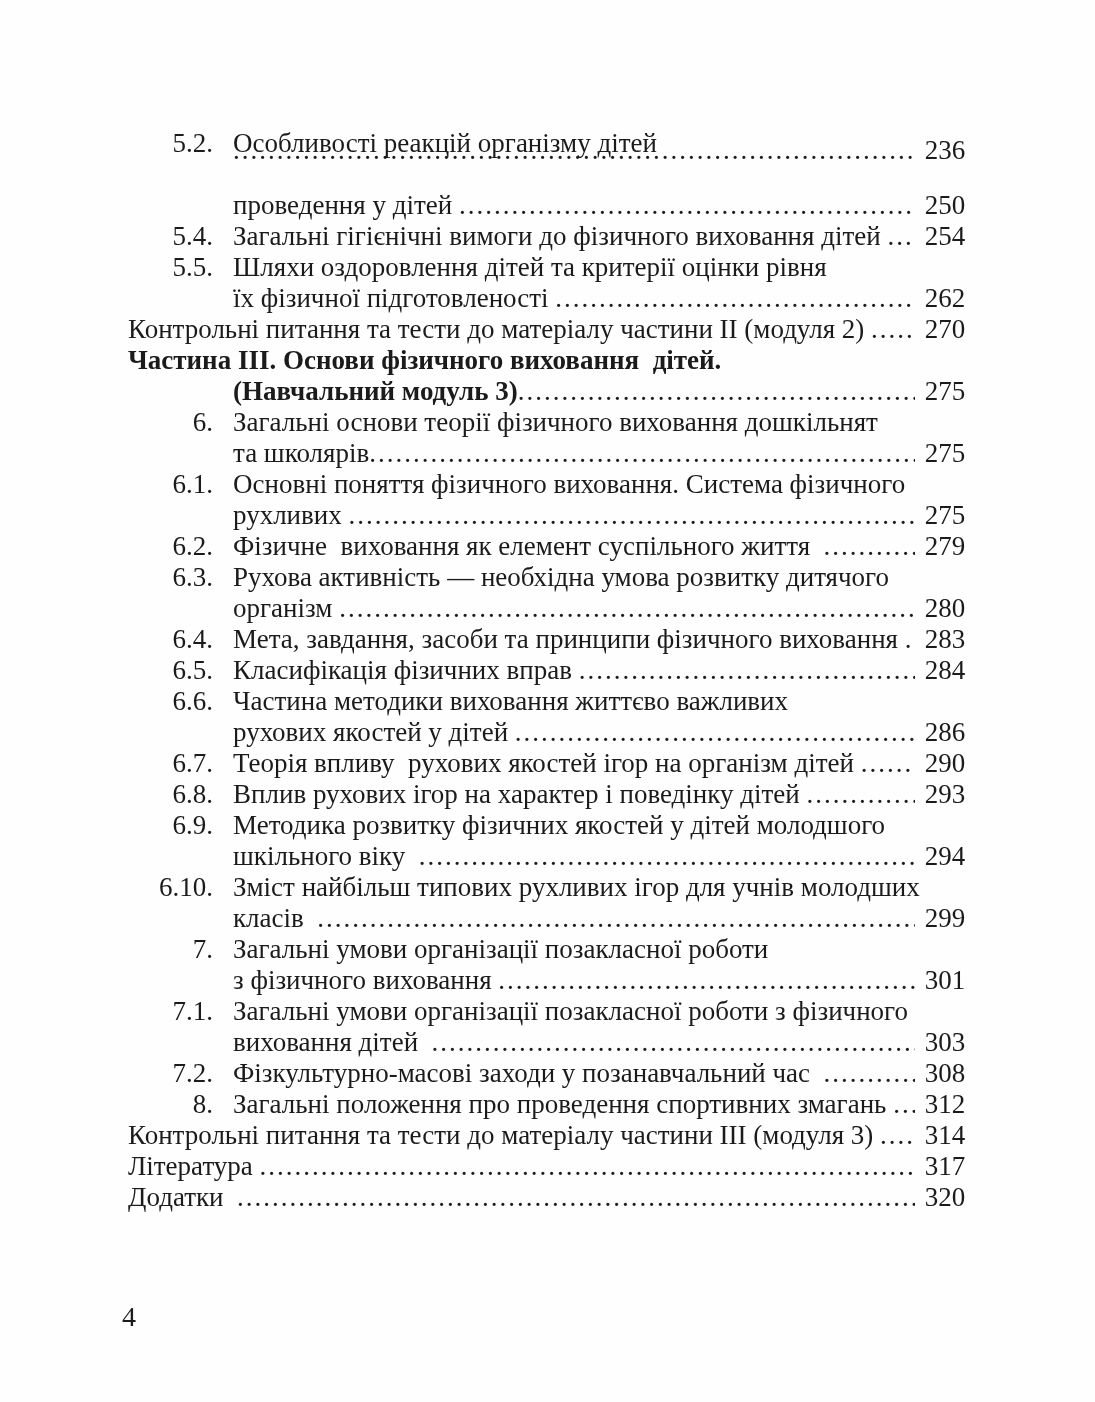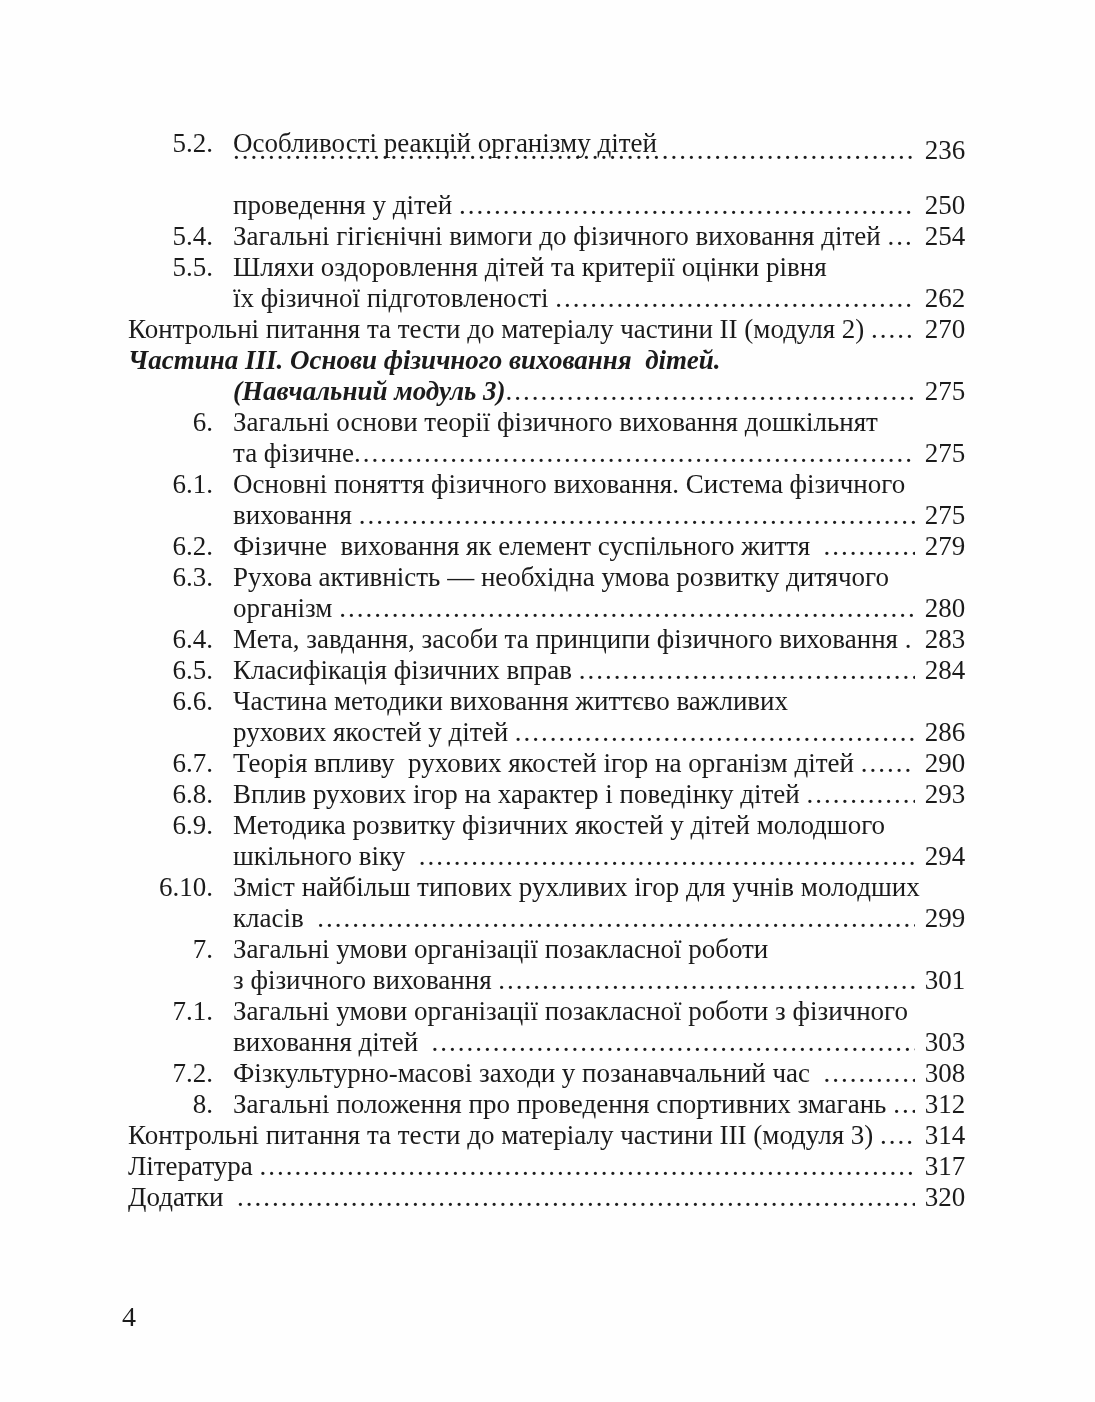--- a/index.html
+++ b/index.html
@@ -51,21 +51,20 @@
     margin-right: 8px;
   }
   .toc-line .pagenum {
     flex: none;
     min-width: 44px;
     text-align: center;
   }
   .toc-line.bold .num,
   .toc-line.bold .text {
     font-weight: bold;
-    font-style: italic;
   }
   .folio {
     position: absolute;
     left: 122px;
     top: 1300px;
     font-size: 28px;
     line-height: 34px;
   }
 </style>
 </head>
@@ -76,23 +75,23 @@
       <div class="toc-line num"><span class="num">5.2.</span><span class="text">Особливості реакцій організму дітей</span></div>
       <div class="toc-line cont"><span class="num"></span><span class="leader">........................................................................................................................................................................................................</span><span class="pagenum">236</span></div>
       <div class="toc-line cont"><span class="num"></span><span class="text">проведення у дітей </span><span class="leader">........................................................................................................................................................................................................</span><span class="pagenum">250</span></div>
       <div class="toc-line num"><span class="num">5.4.</span><span class="text">Загальні гігієнічні вимоги до фізичного виховання дітей </span><span class="leader">........................................................................................................................................................................................................</span><span class="pagenum">254</span></div>
       <div class="toc-line num"><span class="num">5.5.</span><span class="text">Шляхи оздоровлення дітей та критерії оцінки рівня</span></div>
       <div class="toc-line cont"><span class="num"></span><span class="text">їх фізичної підготовленості </span><span class="leader">........................................................................................................................................................................................................</span><span class="pagenum">262</span></div>
       <div class="toc-line flush"><span class="text">Контрольні питання та тести до матеріалу частини II (модуля 2) </span><span class="leader">........................................................................................................................................................................................................</span><span class="pagenum">270</span></div>
       <div class="toc-line flush bold"><span class="text">Частина III. Основи фізичного виховання  дітей.</span></div>
       <div class="toc-line cont bold"><span class="num"></span><span class="text">(Навчальний модуль 3)</span><span class="leader">........................................................................................................................................................................................................</span><span class="pagenum">275</span></div>
       <div class="toc-line num"><span class="num">6.</span><span class="text">Загальні основи теорії фізичного виховання дошкільнят</span></div>
-      <div class="toc-line cont"><span class="num"></span><span class="text">та фізичне</span><span class="leader">........................................................................................................................................................................................................</span><span class="pagenum">275</span></div>
+      <div class="toc-line cont"><span class="num"></span><span class="text">та школярів</span><span class="leader">........................................................................................................................................................................................................</span><span class="pagenum">275</span></div>
       <div class="toc-line num"><span class="num">6.1.</span><span class="text">Основні поняття фізичного виховання. Система фізичного</span></div>
-      <div class="toc-line cont"><span class="num"></span><span class="text">виховання </span><span class="leader">........................................................................................................................................................................................................</span><span class="pagenum">275</span></div>
+      <div class="toc-line cont"><span class="num"></span><span class="text">рухливих </span><span class="leader">........................................................................................................................................................................................................</span><span class="pagenum">275</span></div>
       <div class="toc-line num"><span class="num">6.2.</span><span class="text">Фізичне  виховання як елемент суспільного життя  </span><span class="leader">........................................................................................................................................................................................................</span><span class="pagenum">279</span></div>
       <div class="toc-line num"><span class="num">6.3.</span><span class="text">Рухова активність — необхідна умова розвитку дитячого</span></div>
       <div class="toc-line cont"><span class="num"></span><span class="text">організм </span><span class="leader">........................................................................................................................................................................................................</span><span class="pagenum">280</span></div>
       <div class="toc-line num"><span class="num">6.4.</span><span class="text">Мета, завдання, засоби та принципи фізичного виховання </span><span class="leader">........................................................................................................................................................................................................</span><span class="pagenum">283</span></div>
       <div class="toc-line num"><span class="num">6.5.</span><span class="text">Класифікація фізичних вправ </span><span class="leader">........................................................................................................................................................................................................</span><span class="pagenum">284</span></div>
       <div class="toc-line num"><span class="num">6.6.</span><span class="text">Частина методики виховання життєво важливих</span></div>
       <div class="toc-line cont"><span class="num"></span><span class="text">рухових якостей у дітей </span><span class="leader">........................................................................................................................................................................................................</span><span class="pagenum">286</span></div>
       <div class="toc-line num"><span class="num">6.7.</span><span class="text">Теорія впливу  рухових якостей ігор на організм дітей </span><span class="leader">........................................................................................................................................................................................................</span><span class="pagenum">290</span></div>
       <div class="toc-line num"><span class="num">6.8.</span><span class="text">Вплив рухових ігор на характер і поведінку дітей </span><span class="leader">........................................................................................................................................................................................................</span><span class="pagenum">293</span></div>
       <div class="toc-line num"><span class="num">6.9.</span><span class="text">Методика розвитку фізичних якостей у дітей молодшого</span></div>

